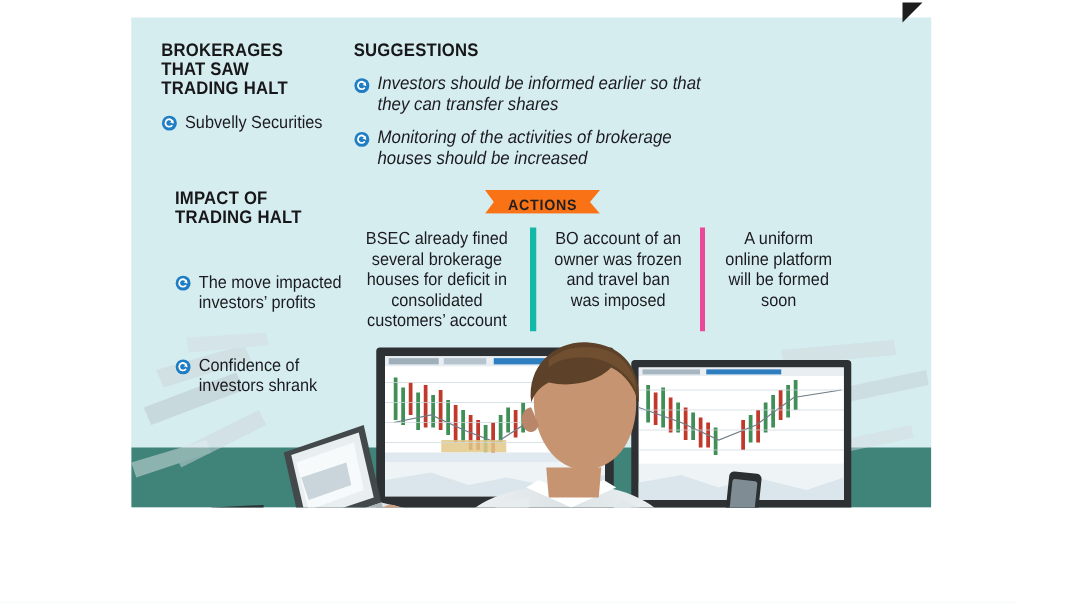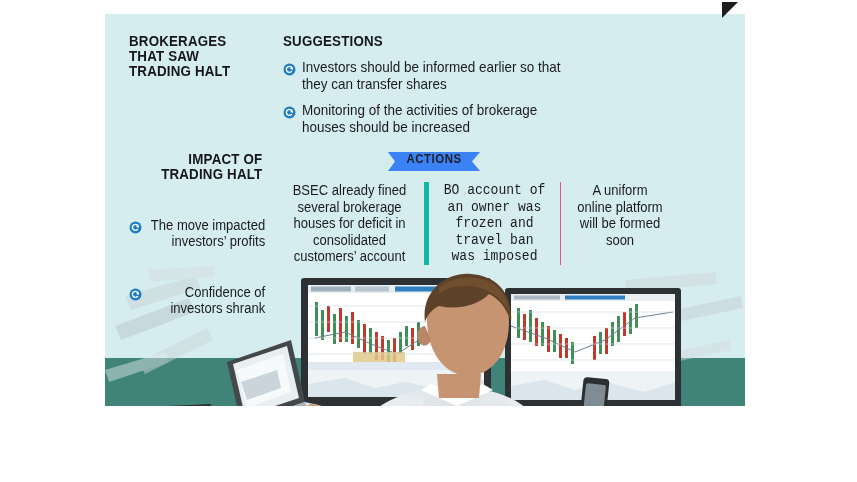--- a/index.html
+++ b/index.html
@@ -82,56 +82,55 @@
     position: absolute;
     left: 24px;
     top: 20px;
     width: 150px;
     z-index: 4;
   }
   #brokerages-list { margin-top: 10px; }
 
   #impact-block {
     position: absolute;
-    left: 24px;
+    left: 35px;
     top: 138px;
     width: 145px;
     z-index: 4;
-    text-align: right;
   }
   #impact-list { margin-top: 9px; }
   #impact-list .bullet-item { margin-bottom: 9px; margin-top: 35px; }
 
   
   #suggestions-block {
     position: absolute;
     left: 178px;
     top: 20px;
     width: 310px;
     z-index: 4;
   }
   #suggestions-list { margin-top: 10px; }
-  #suggestions-list .bullet-item { margin-bottom: 9px; }
+  #suggestions-list .bullet-item { margin-bottom: 9px; font-style: italic; }
   #suggestions-list .bullet-text { font-size: 14.5px; line-height: 17px; }
 
   
   #actions-ribbon-wrap {
     position: absolute;
     left: 283px;
     top: 138px;
     z-index: 4;
   }
   #actions-ribbon {
     position: relative;
     width: 92px;
     height: 19px;
-    background: #3b82f6;
+    background: #f97316;
     clip-path: polygon(0 0, 100% 0, 100% 100%, 0 100%, 7px 50%);
     display: flex;
-    align-items: flex-start;
+    align-items: flex-end;
     justify-content: center;
   }
   #actions-ribbon::after {
     content: "";
     position: absolute;
     right: 0; top: 0;
     width: 8px; height: 100%;
     background: #d6edf0;
     clip-path: polygon(100% 0, 100% 100%, 0 50%);
   }
@@ -157,21 +156,21 @@
   .action-col {
     font-family: "Liberation Sans Narrow", "Liberation Sans", sans-serif;
     font-size: 14px;
     line-height: 16.5px;
     color: #1b1b1f;
     text-align: center;
     padding: 0 9px;
   }
   .action-col .col-inner { transform: scaleX(0.93); }
   #action-col-0 { flex: 0 0 131px; border-right: 5px solid #14b8a6; }
-  #action-col-1 { flex: 0 0 113px; border-right: 1px solid #ec4899; font-family: Liberation Mono, monospace; }
+  #action-col-1 { flex: 0 0 113px; border-right: 4px solid #ec4899; }
   #action-col-2 { flex: 0 0 100px; }
 
   
   #illustration {
     position: absolute;
     left: 0;
     top: 252px;
     width: 640px;
     height: 216px;
     z-index: 2;
@@ -191,20 +190,30 @@
 
 <div id="infographic">
 
   <div id="brokerages-block">
     <div class="headline">
       <div>BROKERAGES</div>
       <div>THAT SAW</div>
       <div>TRADING HALT</div>
     </div>
     <ul class="bullet-list" id="brokerages-list">
+      <li class="bullet-item">
+        <span class="bullet-icon">
+          <svg viewBox="0 0 24 24" width="13" height="13">
+            <circle cx="12" cy="12" r="11" fill="#1f7dc4"></circle>
+            <path d="M17.2 11.4a5.5 5.5 0 1 0-1.6 4.3" fill="none" stroke="#ffffff" stroke-width="2.6" stroke-linecap="round"></path>
+            <path d="M17.6 6.6l0.2 5.0-5.0-0.3z" fill="#ffffff"></path>
+          </svg>
+        </span>
+        <span class="bullet-text">Subvelly Securities</span>
+      </li>
     </ul>
   </div>
 
   <div id="impact-block">
     <div class="headline">
       <div>IMPACT OF</div>
       <div>TRADING HALT</div>
     </div>
     <ul class="bullet-list" id="impact-list">
       <li class="bullet-item">

